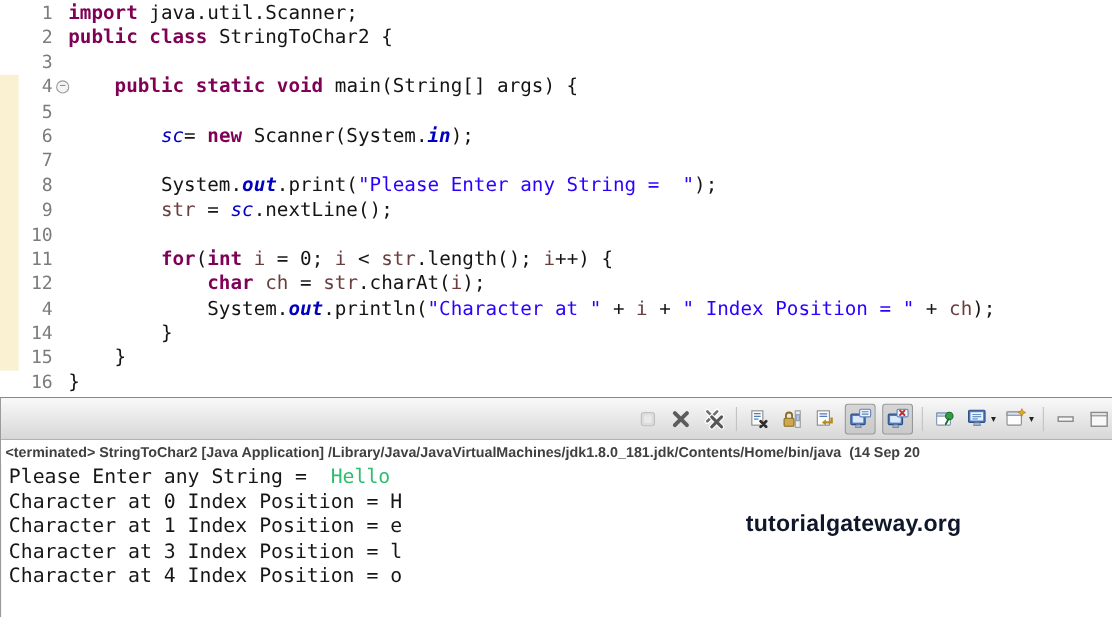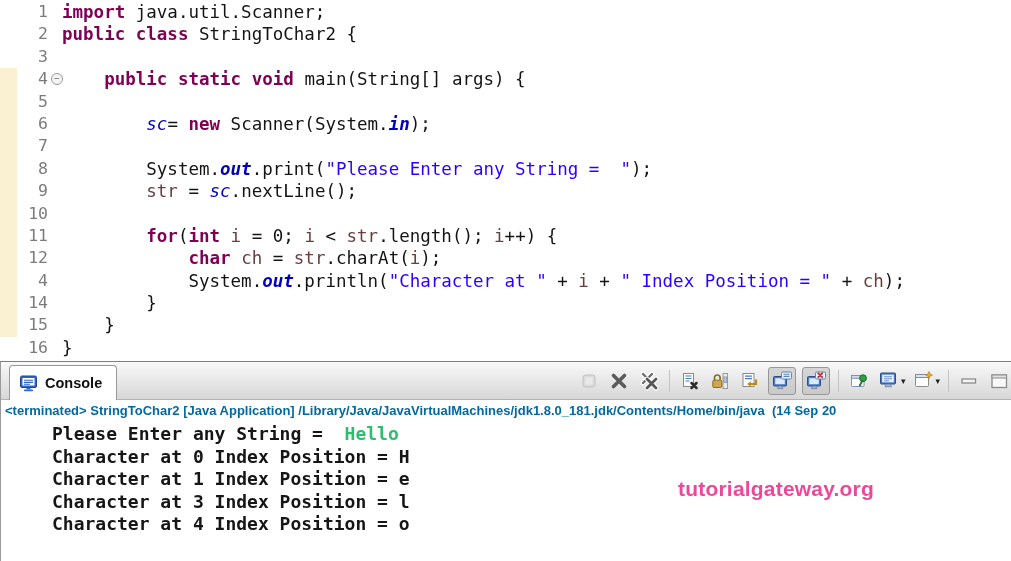--- a/index.html
+++ b/index.html
@@ -37,30 +37,30 @@
   #toolbar{position:absolute;right:0;top:0;height:37px;display:flex;align-items:center;gap:6px;padding-right:1px;}
   .tbtn{width:24px;height:24px;display:flex;align-items:center;justify-content:center;flex:0 0 auto;}
   .tbtn.pressed{background:linear-gradient(#d6d6d6,#cacaca);border:1px solid #979797;border-radius:3px;
                 width:26px;height:26px;}
   .tsep{width:1px;height:22px;background:#c3c3c3;margin:0 2px;flex:0 0 aupx;}
   .drop{font-size:9px;color:#222;margin-left:-2px;}
   .combo{display:flex;align-items:center;gap:2px;}
 
   
   #status-line{height:22px;line-height:22px;padding-left:4px;white-space:pre;overflow:hidden;
-               font-size:13px;font-weight:600;color:#0369a1;background:#fff;
+               font-size:13px;font-weight:600;color:#404040;background:#fff;
                font-family:"Liberation Sans",sans-serif;}
   #console-output{padding:1px 0 0 7px;}
   .con-line{height:22.6px;line-height:22.6px;white-space:pre;
             font-family:"DejaVu Sans Mono","Liberation Mono",monospace;
-            font-size:18px;font-weight:700;margin-left:44px;}
+            font-size:18px;font-weight:400;}
   .con-out{color:#161616;}
   .con-in{color:#2ebe6e;}
   #watermark{position:absolute;right:138px;top:103px;font-size:21px;font-weight:bold;
-             color:#ec4899;letter-spacing:0.2px;font-family:"Liberation Sans",sans-serif;margin-top:12px;}
+             color:#0f172a;letter-spacing:0.2px;font-family:"Liberation Sans",sans-serif;}
 </style>
 </head>
 <body>
 
 <div id="app">
 
   <div id="editor">
     <div id="fold-band"></div>
     <div id="lines">
         <div class="ed-line">
@@ -124,30 +124,20 @@
         </div>
         <div class="ed-line">
           <span class="ln">16</span>
           <span class="code"><span class="tk-d">}</span></span>
         </div>
       </div>
   </div>
 
   <div id="console-panel">
     <div id="tab-bar">
-      <div id="tab-console">
-        <svg width="19" height="17" viewBox="0 0 18 17">
-          <rect x="1" y="1" width="16" height="11.5" rx="1.5" fill="#2e66c9" stroke="#1c458f"></rect>
-          <rect x="3" y="3" width="12" height="7.5" fill="#ffffff"></rect>
-          <path d="M4.5 5.2 h9 M4.5 7.4 h9 M4.5 9.3 h6" stroke="#2e66c9" stroke-width="1.1" fill="none"></path>
-          <rect x="7" y="12.8" width="4" height="1.6" fill="#2e66c9"></rect>
-          <rect x="4.5" y="14.4" width="9" height="1.8" rx="0.8" fill="#2e66c9"></rect>
-        </svg>
-        <span class="tab-label">Console</span>
-      </div>
 
       <div id="toolbar">
         <span class="tbtn">
           <svg width="20" height="20" viewBox="0 0 20 20">
             <rect x="4" y="4" width="12" height="12" rx="2.5" fill="#dcdcdc" stroke="#c0c0c0"></rect>
             <rect x="6.5" y="6.5" width="7" height="7" rx="1" fill="#e9e9e9"></rect>
           </svg>
         </span>
         <span class="tbtn">
           <svg width="20" height="20" viewBox="0 0 20 20">

